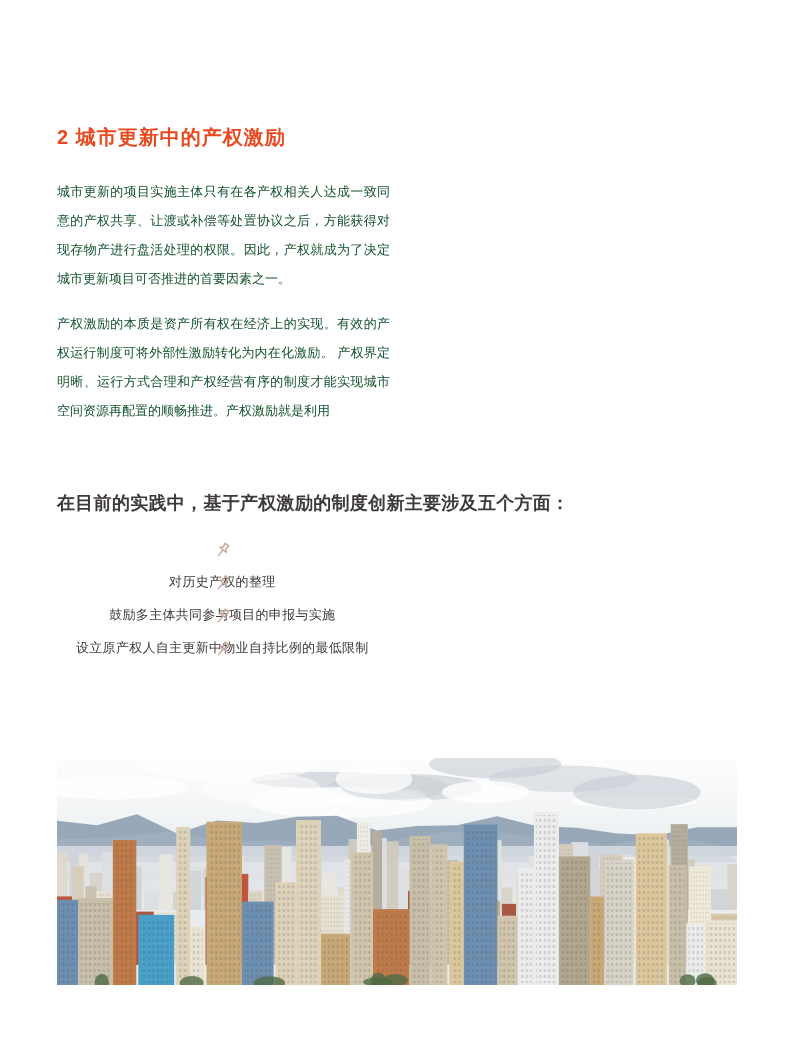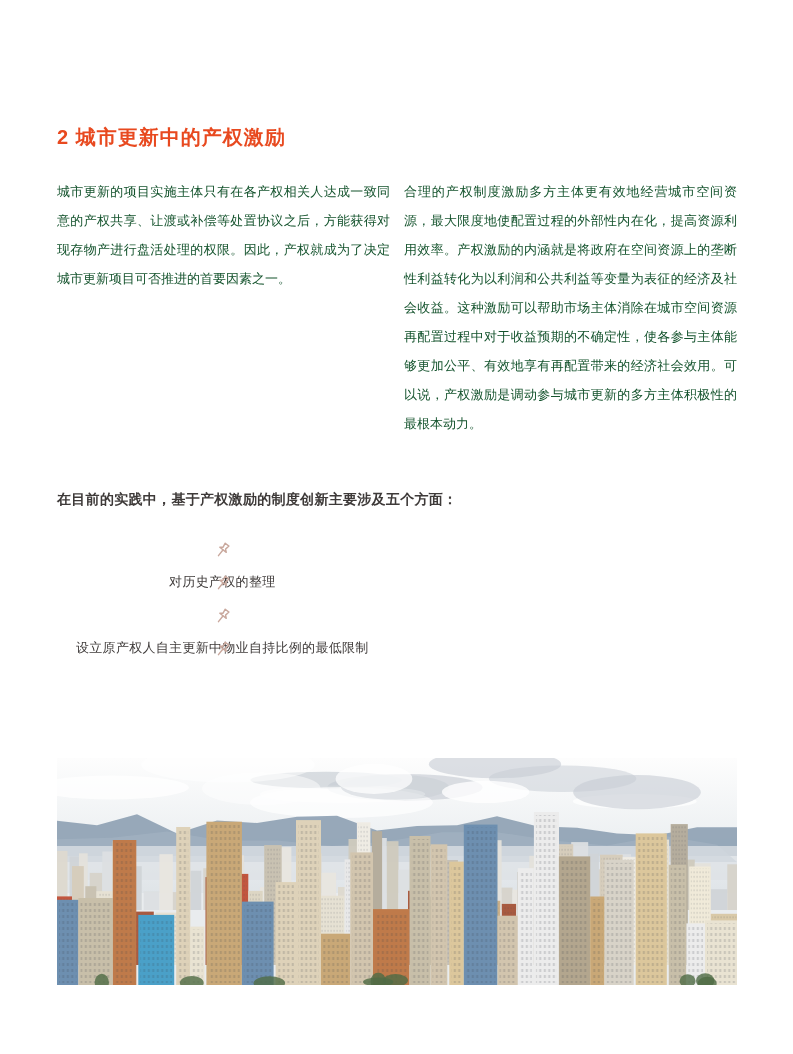--- a/index.html
+++ b/index.html
@@ -14,21 +14,21 @@
   }
   .columns{
     position:absolute;left:57px;top:177px;width:680px;
     display:flex;gap:14px;
   }
   .col{width:333px;font-size:13px;line-height:29px;color:#14532d;text-align:justify;}
   .col p{margin:0;}
   .col p + p{margin-top:16px;}
   .lead-in{
     position:absolute;left:57px;top:491px;margin:0;
-    font-size:14px;font-weight:bold;color:#3e3a39;letter-spacing:0.3px;
+    font-size:18px;font-weight:bold;color:#3e3a39;letter-spacing:0.3px;
   }
   .bullets{
     position:absolute;left:76px;top:540px;margin:0;padding:0;list-style:none;
   }
   .bullets li{
     display:flex;align-items:center;gap:12px;height:22px;margin-bottom:11px;
     font-size:13px;color:#3e3a39;letter-spacing:0.3px;flex-direction:column;
   }
   .pin{width:21px;height:21px;flex:0 0 21px;}
   .pin svg{display:block;}
@@ -47,23 +47,21 @@
 </head>
 <body>
 
 <div class="page">
 
   <h1 class="section-title">2 城市更新中的产权激励</h1>
 
   <div class="columns">
     <div class="col">
       <p>城市更新的项目实施主体只有在各产权相关人达成一致同意的产权共享、让渡或补偿等处置协议之后，方能获得对现存物产进行盘活处理的权限。因此，产权就成为了决定城市更新项目可否推进的首要因素之一。</p>
-    </div>
-    <div class="col">
-      <p>合理的产权制度激励多方主体更有效地经营城市空间资源，最大限度地使配置过程的外部性内在化，提高资源利用效率。产权激励的内涵就是将政府在空间资源上的垄断性利益转化为以利润和公共利益等变量为表征的经济及社会收益。这种激励可以帮助市场主体消除在城市空间资源再配置过程中对于收益预期的不确定性，使各参与主体能够更加公平、有效地享有再配置带来的经济社会效用。可以说，产权激励是调动参与城市更新的多方主体积极性的最根本动力。</p>
+      <p>产权激励的本质是资产所有权在经济上的实现。有效的产权运行制度可将外部性激励转化为内在化激励。 产权界定明晰、运行方式合理和产权经营有序的制度才能实现城市空间资源再配置的顺畅推进。产权激励就是利用</p>
     </div>
   </div>
 
   <p class="lead-in">在目前的实践中，基于产权激励的制度创新主要涉及五个方面：</p>
 
   <ul class="bullets">
     <li>
       <span class="pin">
           <svg width="21" height="21" viewBox="0 0 24 24">
             <g fill="none" stroke="#c9a89d" stroke-width="1.6" stroke-linejoin="round" stroke-linecap="round" transform="rotate(38 12 12)">
@@ -76,20 +74,21 @@
     </li>
     <li>
       <span class="pin">
           <svg width="21" height="21" viewBox="0 0 24 24">
             <g fill="none" stroke="#c9a89d" stroke-width="1.6" stroke-linejoin="round" stroke-linecap="round" transform="rotate(38 12 12)">
               <path d="M9.3 3.5 h5.4 l-0.9 5.1 2.9 2.4 h-9.4 l2.9 -2.4 z"></path>
               <path d="M12 11.2 v8.3"></path>
             </g>
           </svg>
         </span>
+      <span>鼓励多主体共同参与项目的申报与实施</span>
     </li>
     <li>
       <span class="pin">
           <svg width="21" height="21" viewBox="0 0 24 24">
             <g fill="none" stroke="#c9a89d" stroke-width="1.6" stroke-linejoin="round" stroke-linecap="round" transform="rotate(38 12 12)">
               <path d="M9.3 3.5 h5.4 l-0.9 5.1 2.9 2.4 h-9.4 l2.9 -2.4 z"></path>
               <path d="M12 11.2 v8.3"></path>
             </g>
           </svg>
         </span>

